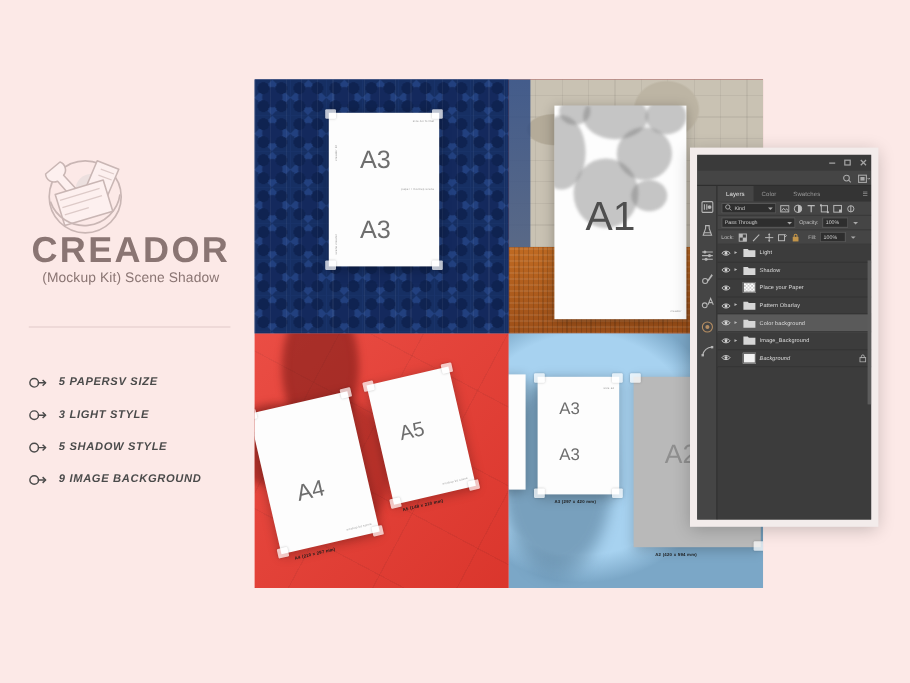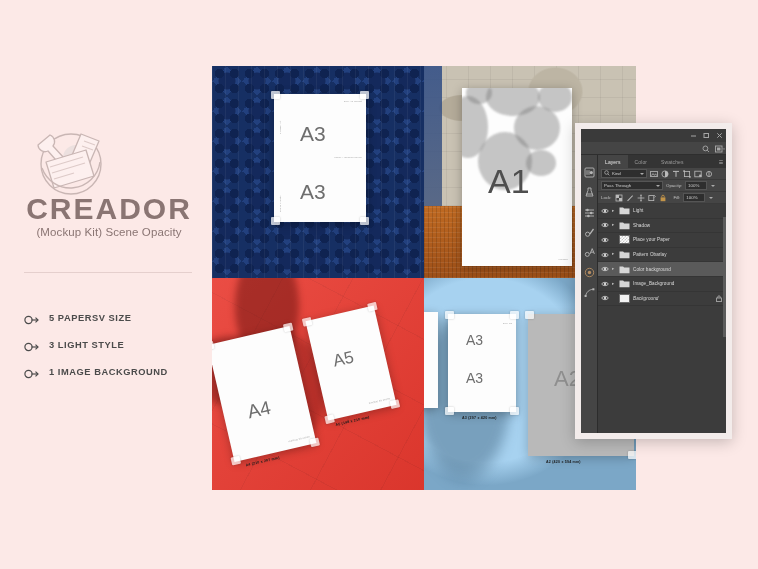--- a/index.html
+++ b/index.html
@@ -36,20 +36,21 @@
     position: absolute; left: 24px; top: 310px; width: 190px;
     list-style: none;
   }
   #feature-list li {
     display: flex; align-items: center; height: 16px; margin-bottom: 11px;
   }
   .feat-icon { width: 15px; height: 12px; flex: 0 0 15px; margin-right: 10px; }
   .feat-text {
     font-size: 9.3px; font-weight: bold; letter-spacing: .55px; color: #4b4b4b;
     white-space: nowrap;
+    font-style: italic;
   }
 
   
   #collage {
     position: absolute; left: 212px; top: 66px; width: 424px; height: 424px;
     overflow: hidden;
   }
   .quad { position: absolute; width: 212px; height: 212px; overflow: hidden; }
   #quad-tl { left: 0;   top: 0;   }
   #quad-tr { left: 212px; top: 0; }
@@ -323,21 +324,21 @@
 
       <path d="M20 44 l40 -12 8 26 -40 12 z" fill="#fdf0ef" stroke="#c9b6b4" stroke-width="1.3" stroke-linejoin="round"></path>
       <path d="M24 49 l33 -10" stroke="#ddcac8" stroke-width="1.1"></path>
       <path d="M26 55 l33 -10" stroke="#ddcac8" stroke-width="1.1"></path>
       <path d="M28 61 l20 -6" stroke="#ddcac8" stroke-width="1.1"></path>
       <path d="M16 50 a30 30 0 0 0 58 -6" fill="none" stroke="#c9b6b4" stroke-width="1.4"></path>
     </svg>
   </div>
 
   <div id="brand-title">CREADOR</div>
-  <div id="brand-sub">(Mockup Kit) Scene Opacity</div>
+  <div id="brand-sub">(Mockup Kit) Scene Shadow</div>
   <div id="divider"></div>
 
   <ul id="feature-list">
     <li>
       <span class="feat-icon">
         <svg viewBox="0 0 15 12" width="15" height="12">
           <circle cx="4.5" cy="6" r="3.6" fill="none" stroke="#4b4b4b" stroke-width="1.2"></circle>
           <path d="M7.5 6 H14" stroke="#4b4b4b" stroke-width="1.2"></path>
           <path d="M11.5 3.6 L14 6 L11.5 8.4" fill="none" stroke="#4b4b4b" stroke-width="1.2"></path>
         </svg>
@@ -355,21 +356,31 @@
       <span class="feat-text">3 LIGHT STYLE</span>
     </li>
     <li>
       <span class="feat-icon">
         <svg viewBox="0 0 15 12" width="15" height="12">
           <circle cx="4.5" cy="6" r="3.6" fill="none" stroke="#4b4b4b" stroke-width="1.2"></circle>
           <path d="M7.5 6 H14" stroke="#4b4b4b" stroke-width="1.2"></path>
           <path d="M11.5 3.6 L14 6 L11.5 8.4" fill="none" stroke="#4b4b4b" stroke-width="1.2"></path>
         </svg>
       </span>
-      <span class="feat-text">1 IMAGE BACKGROUND</span>
+      <span class="feat-text">5 SHADOW STYLE</span>
+    </li>
+    <li>
+      <span class="feat-icon">
+        <svg viewBox="0 0 15 12" width="15" height="12">
+          <circle cx="4.5" cy="6" r="3.6" fill="none" stroke="#4b4b4b" stroke-width="1.2"></circle>
+          <path d="M7.5 6 H14" stroke="#4b4b4b" stroke-width="1.2"></path>
+          <path d="M11.5 3.6 L14 6 L11.5 8.4" fill="none" stroke="#4b4b4b" stroke-width="1.2"></path>
+        </svg>
+      </span>
+      <span class="feat-text">9 IMAGE BACKGROUND</span>
     </li>
   </ul>
 </div>
 
 <div id="collage">
 
   <div class="quad" id="quad-tl">
     <div id="tl-pattern"></div>
     <div id="tl-grain"></div>
     <div class="paper" id="paper-a3-navy">

